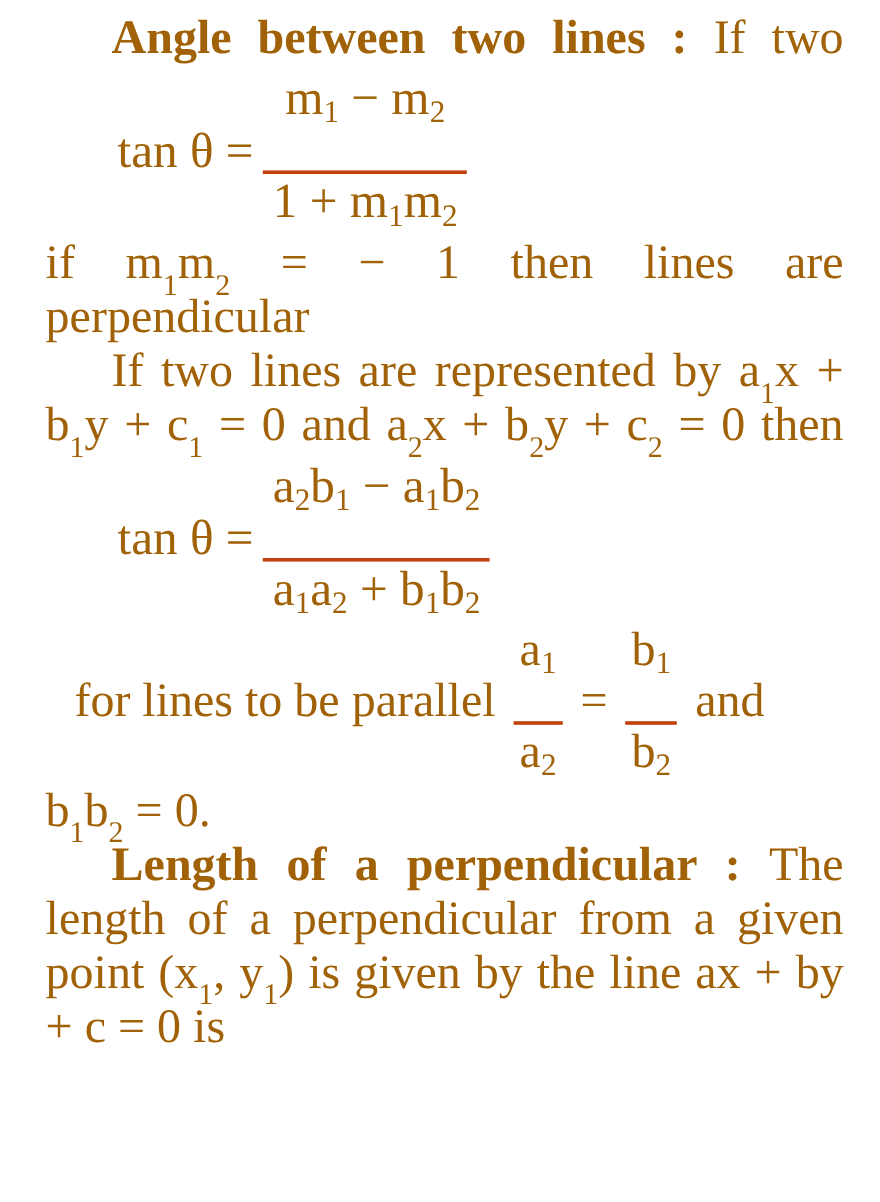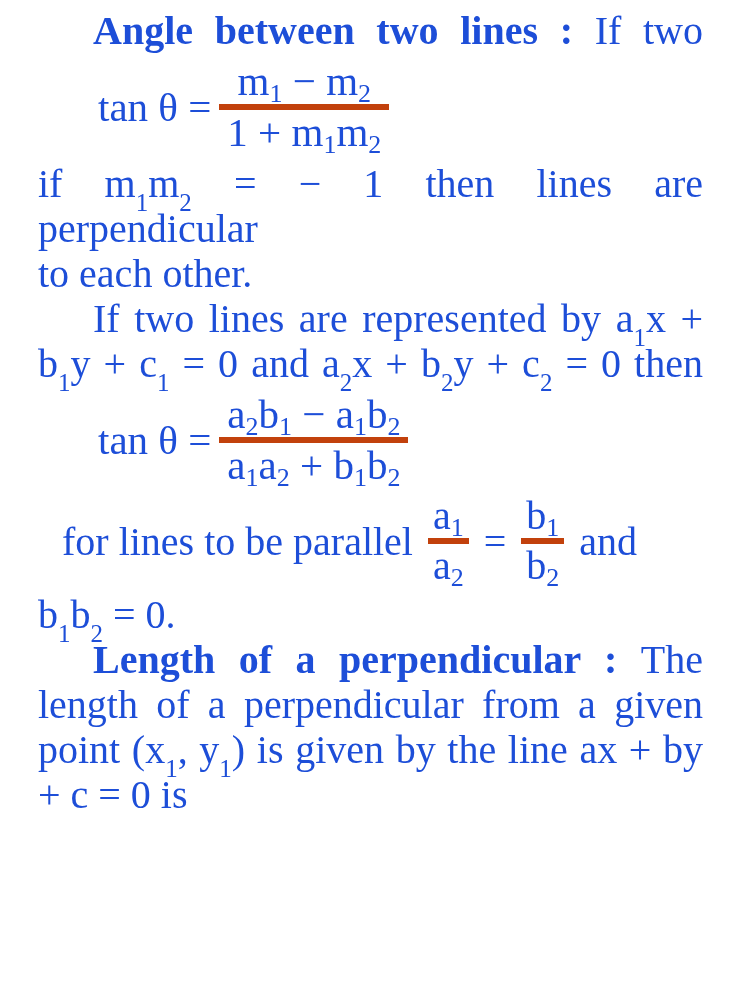--- a/index.html
+++ b/index.html
@@ -2,21 +2,21 @@
 <html><head>
 <meta charset="utf-8">
 <style>
   html, body { margin: 0; padding: 0; background: #ffffff; }
   .page {
     position: relative;
     width: 733px;
     height: 891px;
     box-sizing: border-box;
     background: #ffffff;
-    color: #1d4ed8;
+    color: #a16207;
     font-family: "Liberation Serif", "DejaVu Serif", serif;
     padding: 8px 30px 0 38px;
     overflow: hidden;
   }
   .line {
     font-size: 40px;
     line-height: 45px;
     white-space: normal;
   }
   .j {
@@ -42,21 +42,21 @@
   .frac {
     display: inline-block;
     text-align: center;
     vertical-align: middle;
   }
   .frac .num, .frac .den {
     display: block;
     line-height: 45px;
     padding: 0 8px;
   }
-  .frac .den { border-top: 6px solid #c2410c; }
+  .frac .den { border-top: 3px solid #c2410c; margin-top: 38px; }
   .frac .sub, .formula .sub {
     font-size: 26px;
     vertical-align: -7px;
     line-height: 0;
   }
   
   .fracline {
     display: flex;
     align-items: center;
     font-size: 40px;
@@ -78,21 +78,20 @@
   <div class="formula">
     <span class="lhs"><span>tan θ =</span></span>
     <span class="frac">
       <span class="num"><span>m</span><span class="sub">1</span><span> − m</span><span class="sub">2</span></span>
       <span class="den"><span>1 + m</span><span class="sub">1</span><span>m</span><span class="sub">2</span></span>
     </span>
   </div>
 
   <div class="para">
     <div class="line j"><span>if m</span><span class="sub">1</span><span>m</span><span class="sub">2</span><span> = − 1 then lines are perpendicular</span></div>
-    <div class="line"><span>to each other.</span></div>
   </div>
 
   <div class="para">
     <div class="line j ind"><span>If two lines are represented by a</span><span class="sub">1</span><span>x +</span></div>
     <div class="line j"><span>b</span><span class="sub">1</span><span>y + c</span><span class="sub">1</span><span> = 0 and a</span><span class="sub">2</span><span>x + b</span><span class="sub">2</span><span>y + c</span><span class="sub">2</span><span> = 0 then</span></div>
   </div>
 
   <div class="formula">
     <span class="lhs"><span>tan θ =</span></span>
     <span class="frac">

